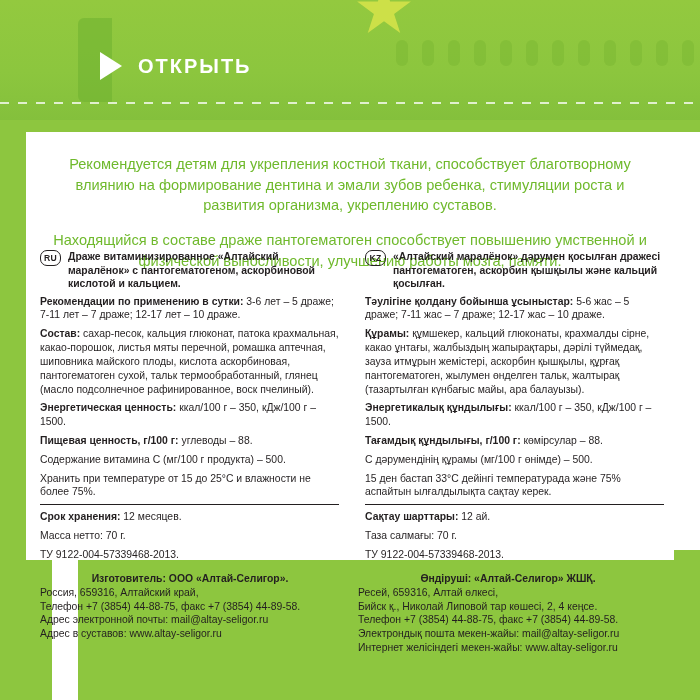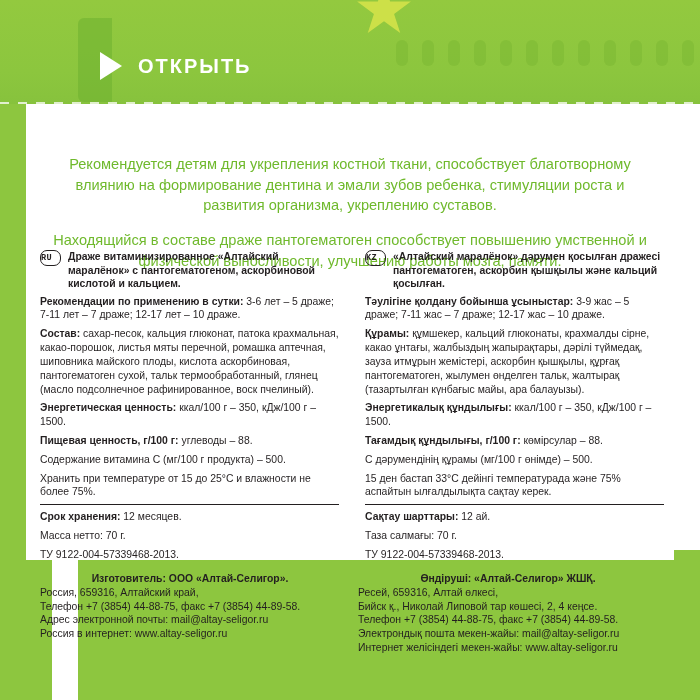--- a/index.html
+++ b/index.html
@@ -19,21 +19,21 @@
     height: 700px;
     background: #ffffff;
     overflow: hidden;
   }
   
   .top-band {
     position: absolute;
     left: 0;
     top: 0;
     width: 700px;
-    height: 104px;
+    height: 132px;
     background: #8dc63f;
     overflow: hidden;
   }
   .top-band-inner {
     position: absolute;
     left: 0;
     top: 0;
     width: 700px;
     height: 120px;
     background: linear-gradient(180deg, #93c93f 0%, #8cc63e 60%, #84c03c 100%);
@@ -175,24 +175,23 @@
     margin-bottom: 4px;
   }
   .lang-badge {
     flex: 0 0 auto;
     width: 19px;
     height: 14px;
     border: 1.4px solid #231f20;
     border-radius: 7px;
     font-size: 8.6px;
     line-height: 14px;
-    text-align: left;
+    text-align: center;
     font-weight: 700;
     letter-spacing: .3px;
-    font-family: Liberation Mono, monospace;
   }
   .lang-head-text {
     font-weight: 700;
     line-height: 1.3;
   }
   .para {
     margin: 0 0 5px 0;
   }
   .b {
     font-weight: 700;
@@ -280,40 +279,40 @@
       <p class="para"><span class="b">Срок хранения:</span> <span>12 месяцев.</span></p>
       <p class="para">Масса нетто: 70 г.</p>
       <p class="para">ТУ 9122-004-57339468-2013.</p>
     </div>
 
     <div class="col">
       <div class="lang-head">
         <div class="lang-badge">KZ</div>
         <div class="lang-head-text">«Алтайский маралёнок» дәрумен қосылған дражесі пантогематоген, аскорбин қышқылы және кальций қосылған.</div>
       </div>
-      <p class="para"><span class="b">Тәулігіне қолдану бойынша ұсыныстар:</span> <span>3-9 жас – 5 драже; 7-11 жас – 7 драже; 12-17 жас – 10 драже.</span></p>
+      <p class="para"><span class="b">Тәулігіне қолдану бойынша ұсыныстар:</span> <span>5-6 жас – 5 драже; 7-11 жас – 7 драже; 12-17 жас – 10 драже.</span></p>
       <p class="para"><span class="b">Құрамы:</span> <span>құмшекер, кальций глюконаты, крахмалды сірне, какао ұнтағы, жалбыздың жапырақтары, дәрілі түймедақ, зауза итмұрын жемістері, аскорбин қышқылы, құрғақ пантогематоген, жылумен өнделген тальк, жалтырақ (тазартылған күнбағыс майы, ара балауызы).</span></p>
       <p class="para"><span class="b">Энергетикалық құндылығы:</span> <span>ккал/100 г – 350, кДж/100 г – 1500.</span></p>
       <p class="para"><span class="b">Тағамдық құндылығы, г/100 г:</span> <span>көмірсулар – 88.</span></p>
       <p class="para">С дәрумендінің құрамы (мг/100 г өнімде) – 500.</p>
       <p class="para">15 ден бастап 33°С дейінгі температурада және 75% аспайтын ылғалдылықта сақтау керек.</p>
       <hr class="rule">
       <p class="para"><span class="b">Сақтау шарттары:</span> <span>12 ай.</span></p>
       <p class="para">Таза салмағы: 70 г.</p>
       <p class="para">ТУ 9122-004-57339468-2013.</p>
     </div>
   </div>
 
   <div class="footer">
     <div class="col">
       <div class="b">Изготовитель: ООО «Алтай-Селигор».</div>
       <div>Россия, 659316, Алтайский край,</div>
       <div>Телефон +7 (3854) 44-88-75, факс +7 (3854) 44-89-58.</div>
       <div><span>Адрес электронной почты:</span> <span>mail@altay-seligor.ru</span></div>
-      <div><span>Россия в интернет:</span> <span>www.altay-seligor.ru</span></div>
+      <div><span>Адрес в суставов:</span> <span>www.altay-seligor.ru</span></div>
     </div>
     <div class="col">
       <div class="b">Өндіруші: «Алтай-Селигор» ЖШҚ.</div>
       <div>Ресей, 659316, Алтай өлкесі,</div>
       <div>Бийск қ., Николай Липовой тар көшесі, 2, 4 кеңсе.</div>
       <div>Телефон +7 (3854) 44-88-75, факс +7 (3854) 44-89-58.</div>
       <div><span>Электрондық пошта мекен-жайы:</span> <span>mail@altay-seligor.ru</span></div>
       <div><span>Интернет желісіндегі мекен-жайы:</span> <span>www.altay-seligor.ru</span></div>
     </div>
   </div>

